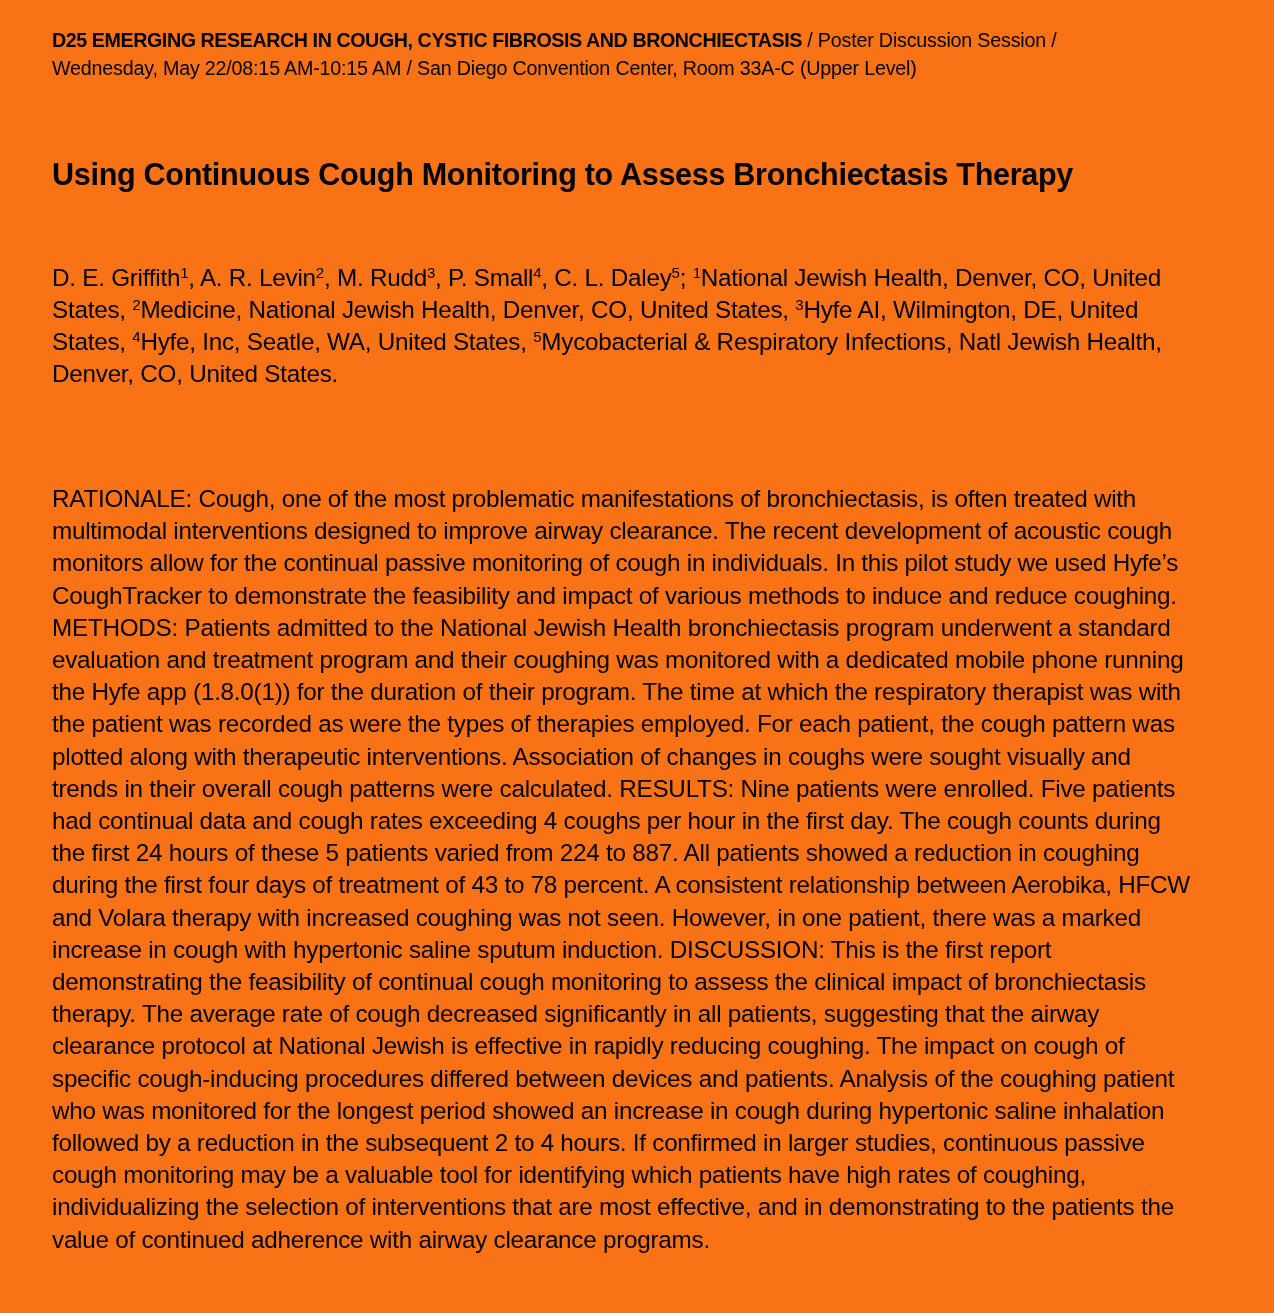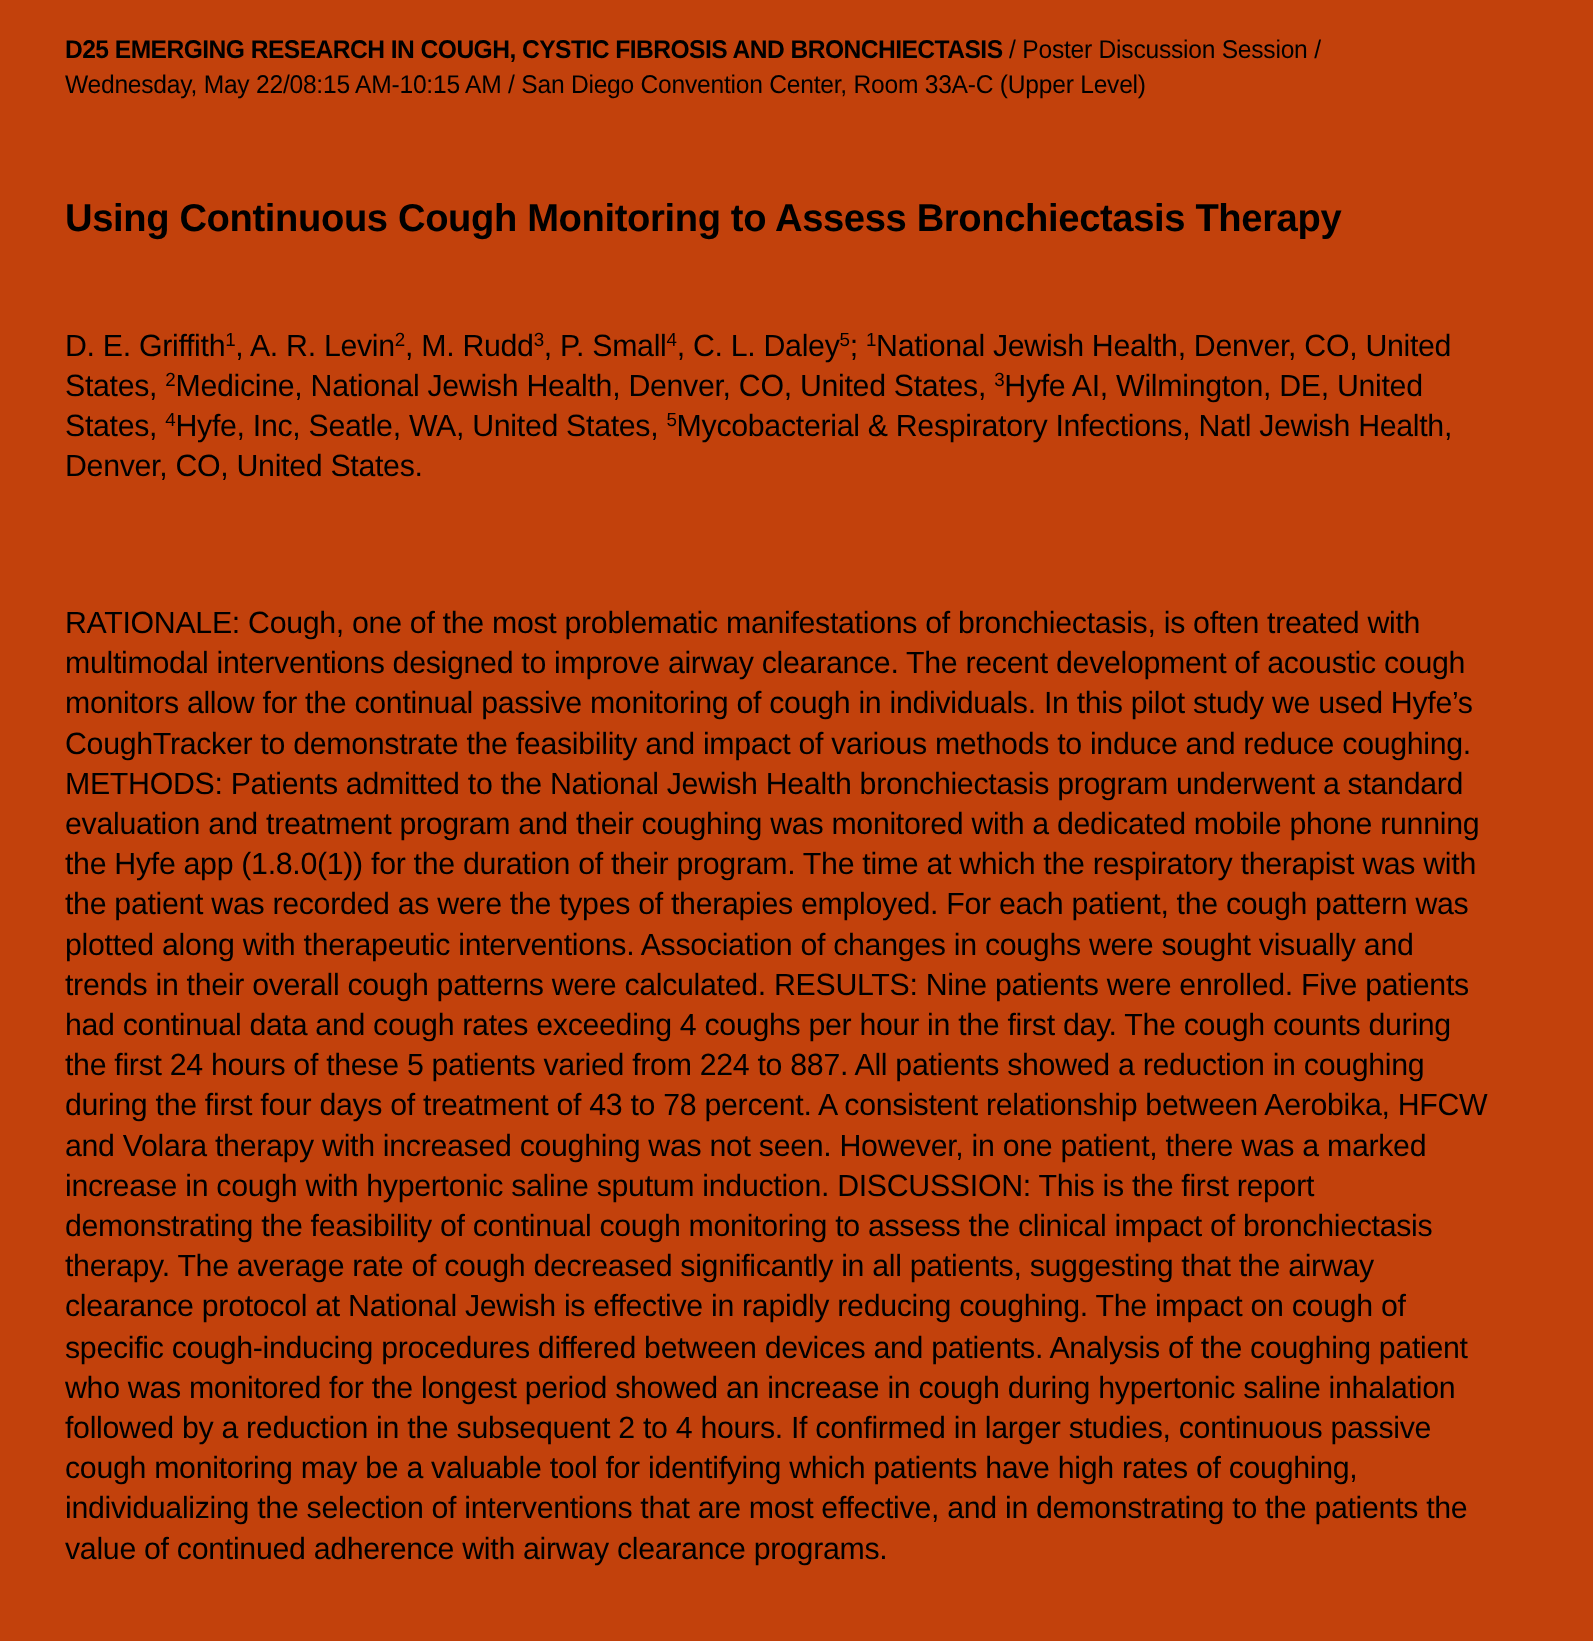--- a/index.html
+++ b/index.html
@@ -13,21 +13,21 @@
     font-family: "Liberation Sans", sans-serif;
     color: #000000;
     -webkit-font-smoothing: antialiased;
   }
   .page {
     position: relative;
     width: 1274px;
     height: 1313px;
     box-sizing: border-box;
     padding: 26px 67px 0 52px;
-    background: #c2410c;
+    background: #f97316;
     overflow: hidden;
   }
   
   .session-header {
     font-family: "Liberation Sans", sans-serif;
     font-size: 20.5px;
     line-height: 28px;
     letter-spacing: -0.2px;
     color: #000;
     margin: 0 0 0 0;

